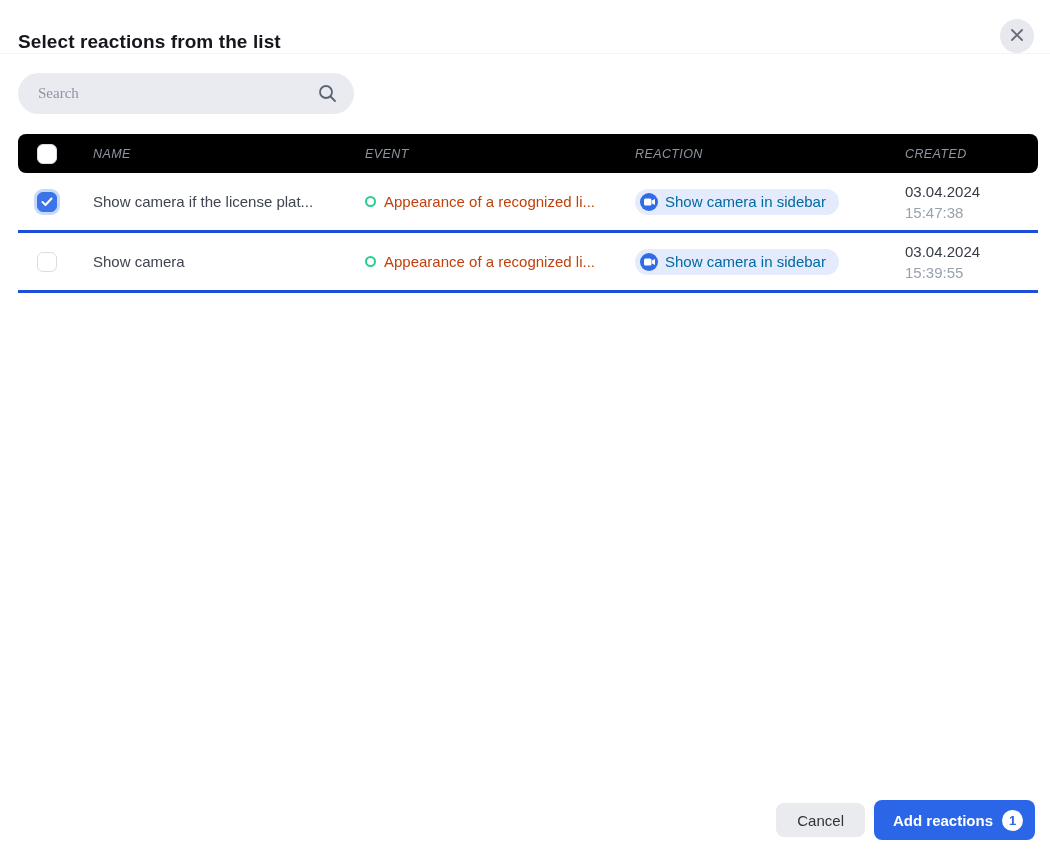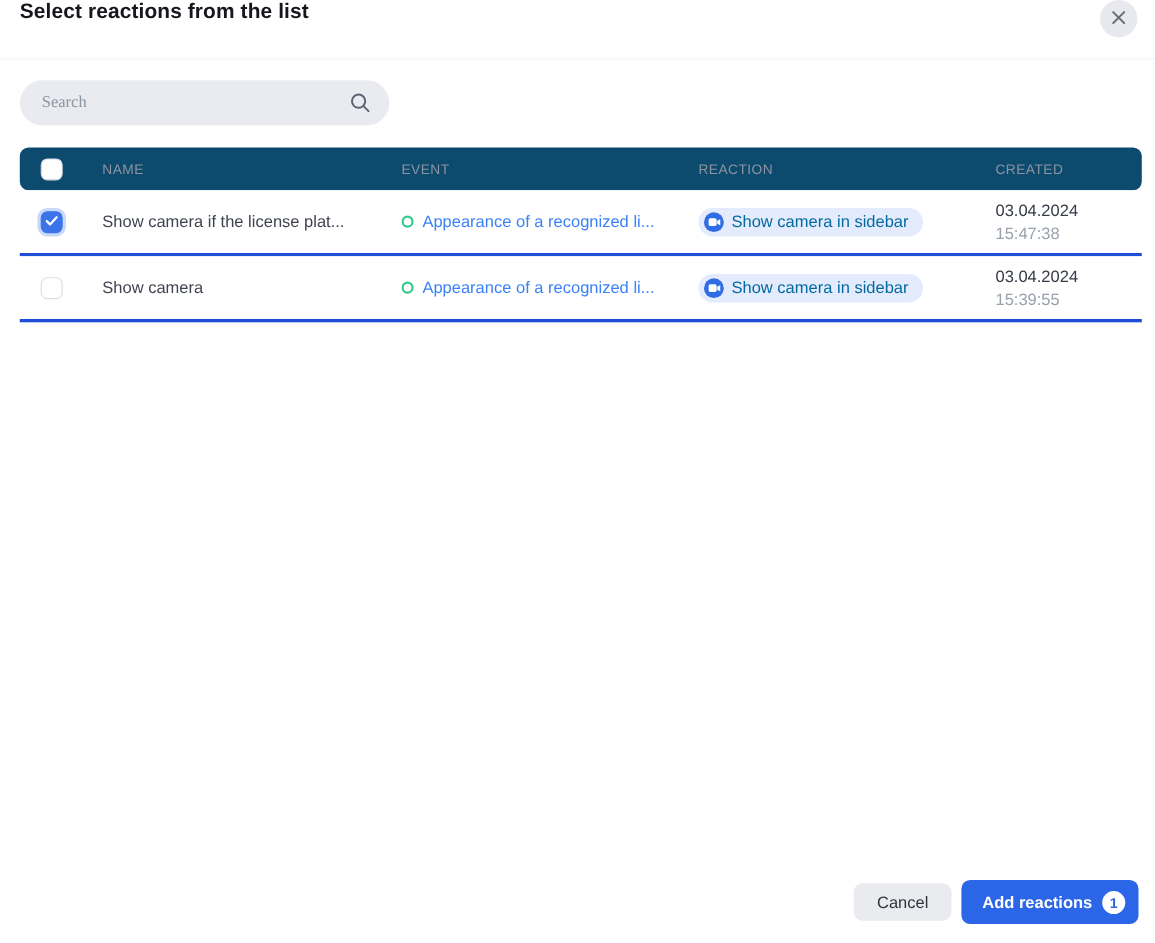--- a/index.html
+++ b/index.html
@@ -1,41 +1,41 @@
 <!DOCTYPE html>
 <html><head>
 <meta charset="utf-8">
 <style>
   * { margin:0; padding:0; box-sizing:border-box; }
   html,body { width:1050px; height:857px; background:#ffffff; font-family:"Liberation Sans", sans-serif; overflow:hidden; }
   .modal { width:1050px; height:857px; display:flex; flex-direction:column; background:#fff; }
 
   
-  .modal-header { height:54px; flex:0 0 54px; display:flex; align-items:flex-start; justify-content:space-between; padding:0 16px 0 18px; border-bottom:1px solid #f2f3f6; }
+  .modal-header { height:54px; flex:0 0 54px; display:flex; align-items:flex-end; justify-content:space-between; padding:0 16px 0 18px; border-bottom:1px solid #f2f3f6; }
   .modal-title { font-size:19px; font-weight:700; color:#15171c; letter-spacing:.1px; }
   .close-btn { width:34px; height:34px; border-radius:50%; background:#e7e9ee; border:none; display:flex; align-items:center; justify-content:center; cursor:pointer; }
   .close-btn svg { stroke:#646b78; }
 
   
   .search-wrap { margin:19px 18px 20px 18px; width:336px; height:41px; background:#e9ebf0; border-radius:21px; display:flex; align-items:center; padding:0 17px 0 20px; }
   .search-input { flex:1; border:none; background:transparent; outline:none; font-size:15px; color:#3f4450; font-family:Liberation Serif, serif; }
   .search-input::placeholder { color:#8d95a3; }
   .search-icon svg { stroke:#5c6472; display:block; }
 
   
   .table { margin:0 12px 0 18px; }
   .trow { display:grid; grid-template-columns:75px 272px 270px 270px 1fr; align-items:center; }
-  .thead { height:39px; background:#0c4a6e; border-radius:8px; }
+  .thead { height:39px; background:#000000; border-radius:8px;font-style:italic; }
   .th { font-size:12.5px; color:#8d93a0; letter-spacing:.4px; font-weight:400; }
   .tbody-row { height:60px; border-bottom:3px solid #1d4ed8; background:#fff; }
   .cell-check { padding-left:19px; }
   .checkbox { width:20px; height:20px; border-radius:6px; border:1px solid #d9dde5; background:#fff; display:flex; align-items:center; justify-content:center; cursor:pointer; }
   .checkbox.checked { background:#3b74e8; border-color:#3b74e8; box-shadow:0 0 0 3px rgba(59,116,232,.28); }
   .cell-name { font-size:15px; color:#3f4450; white-space:nowrap; overflow:hidden; }
-  .cell-event { display:flex; align-items:center; gap:8px; font-size:15px; color:#3b82f6; white-space:nowrap; overflow:hidden; }
+  .cell-event { display:flex; align-items:center; gap:8px; font-size:15px; color:#c2410c; white-space:nowrap; overflow:hidden; }
   .event-ring { width:11px; height:11px; border:2.5px solid #2fcb8e; border-radius:50%; flex:0 0 auto; }
   .badge { display:inline-flex; align-items:center; gap:7px; background:#e3ebfc; border-radius:16px; padding:4px 13px 4px 5px; }
   .badge-cam { width:18px; height:18px; border-radius:50%; background:#2f6ce5; display:flex; align-items:center; justify-content:center; flex:0 0 auto; }
   .badge-label { font-size:15px; color:#0369a1; white-space:nowrap; }
   .cell-created { font-size:15px; line-height:21px; }
   .created-date { color:#363b45; }
   .created-time { color:#99a1ad; }
 
   .spacer { flex:1 1 auto; }
 

